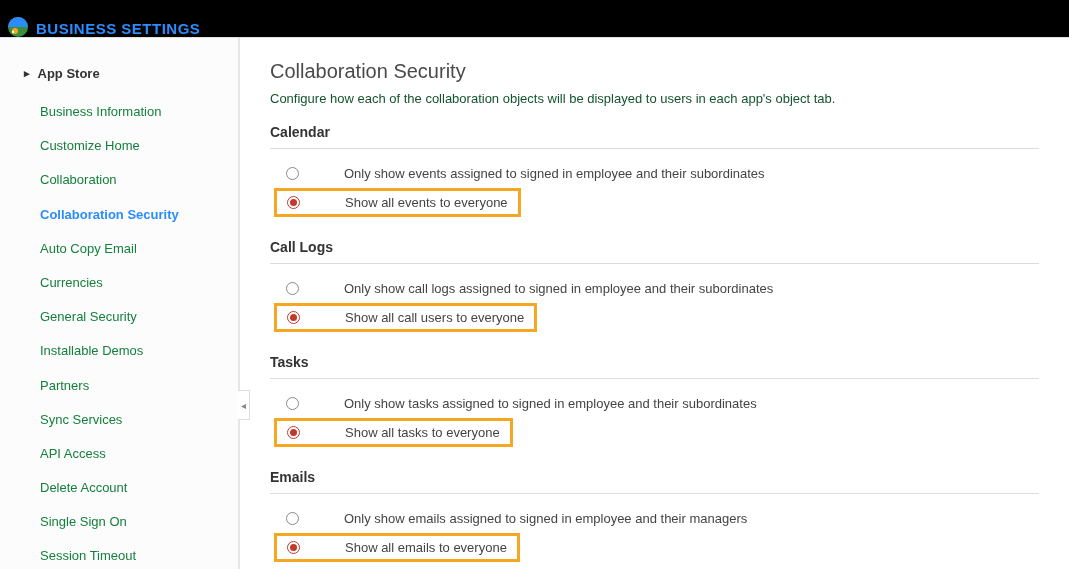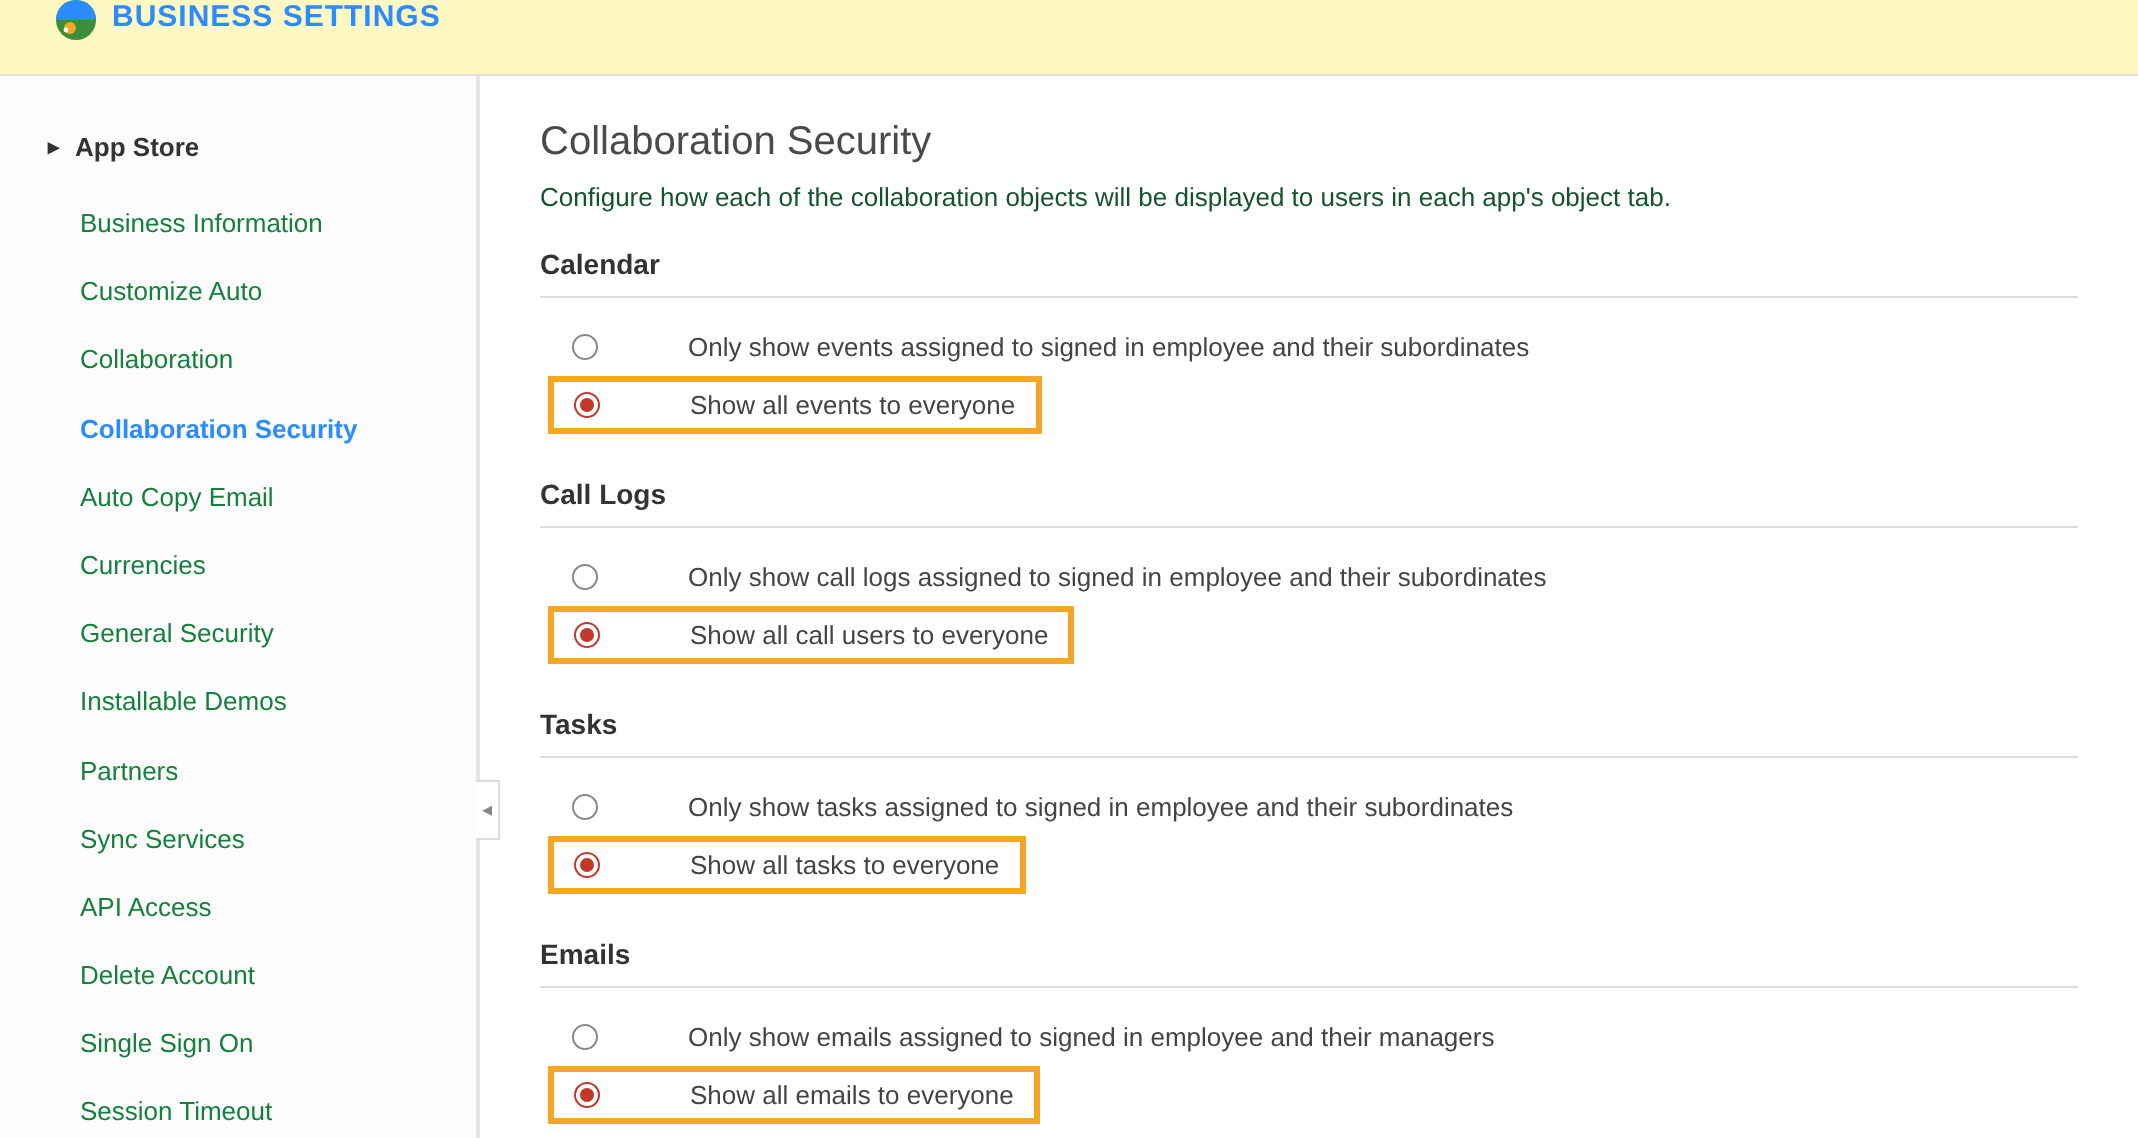--- a/index.html
+++ b/index.html
@@ -7,25 +7,25 @@
       font-family: Arial, Helvetica, sans-serif;
       font-size: 13px;
       color: #333;
       background: #fff;
       width: 1069px;
       height: 569px;
       overflow: hidden;
     }
     .topbar {
       height: 38px;
-      background: #fef9c3;
+      background: #000000;
       border-bottom: 1px solid #e0e0e0;
       display: flex;
-      align-items: flex-start;
-      padding: 0 28px;
+      align-items: flex-end;
+      padding: 0 8px;
     }
     .topbar .logo {
       width: 20px;
       height: 20px;
       margin-right: 8px;
       display: flex;
       align-items: center;
       justify-content: center;
     }
     .topbar .title {
@@ -176,21 +176,21 @@
 </div>
 
 <div class="main">
   <div class="sidebar">
     <div class="sidebar-section-header">
       <span class="caret">▸</span>
       <span>App Store</span>
     </div>
     <div id="sidebar-items">
         <div class="sidebar-item"><span>Business Information</span></div>
-        <div class="sidebar-item"><span>Customize Auto</span></div>
+        <div class="sidebar-item"><span>Customize Home</span></div>
         <div class="sidebar-item"><span>Collaboration</span></div>
         <div class="sidebar-item active"><span>Collaboration Security</span></div>
         <div class="sidebar-item"><span>Auto Copy Email</span></div>
         <div class="sidebar-item"><span>Currencies</span></div>
         <div class="sidebar-item"><span>General Security</span></div>
         <div class="sidebar-item"><span>Installable Demos</span></div>
         <div class="sidebar-item"><span>Partners</span></div>
         <div class="sidebar-item"><span>Sync Services</span></div>
         <div class="sidebar-item"><span>API Access</span></div>
         <div class="sidebar-item"><span>Delete Account</span></div>

